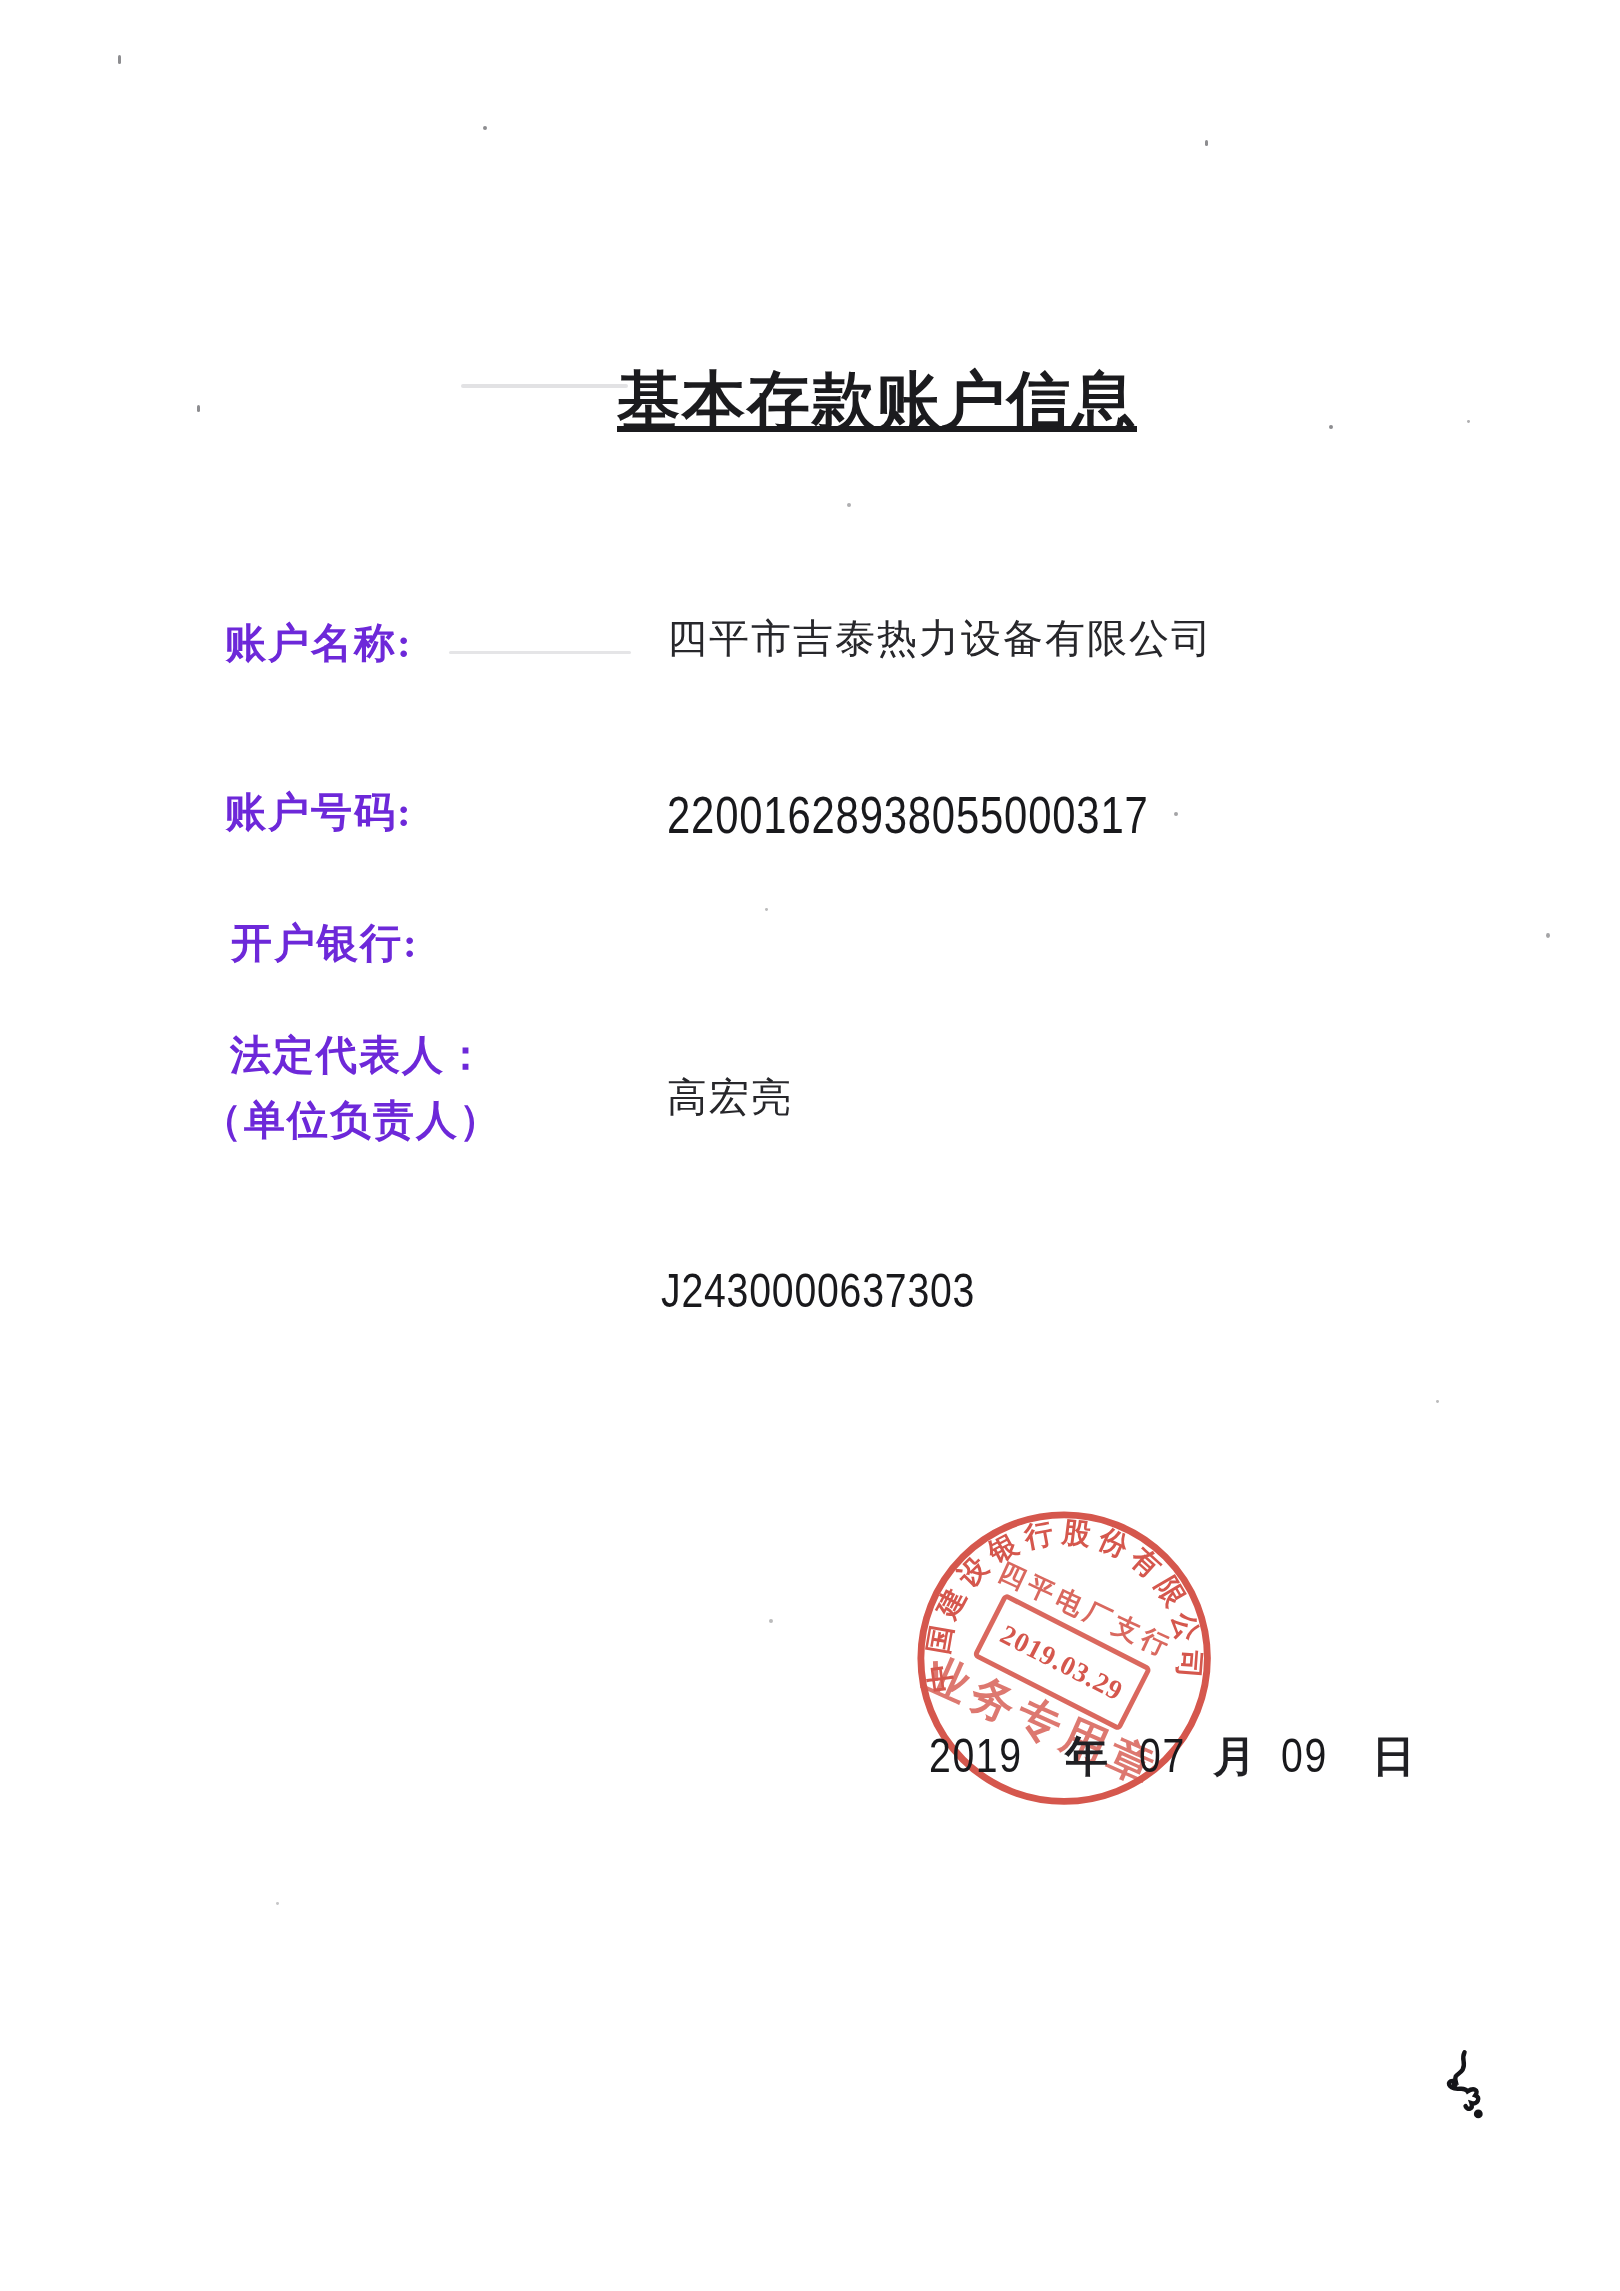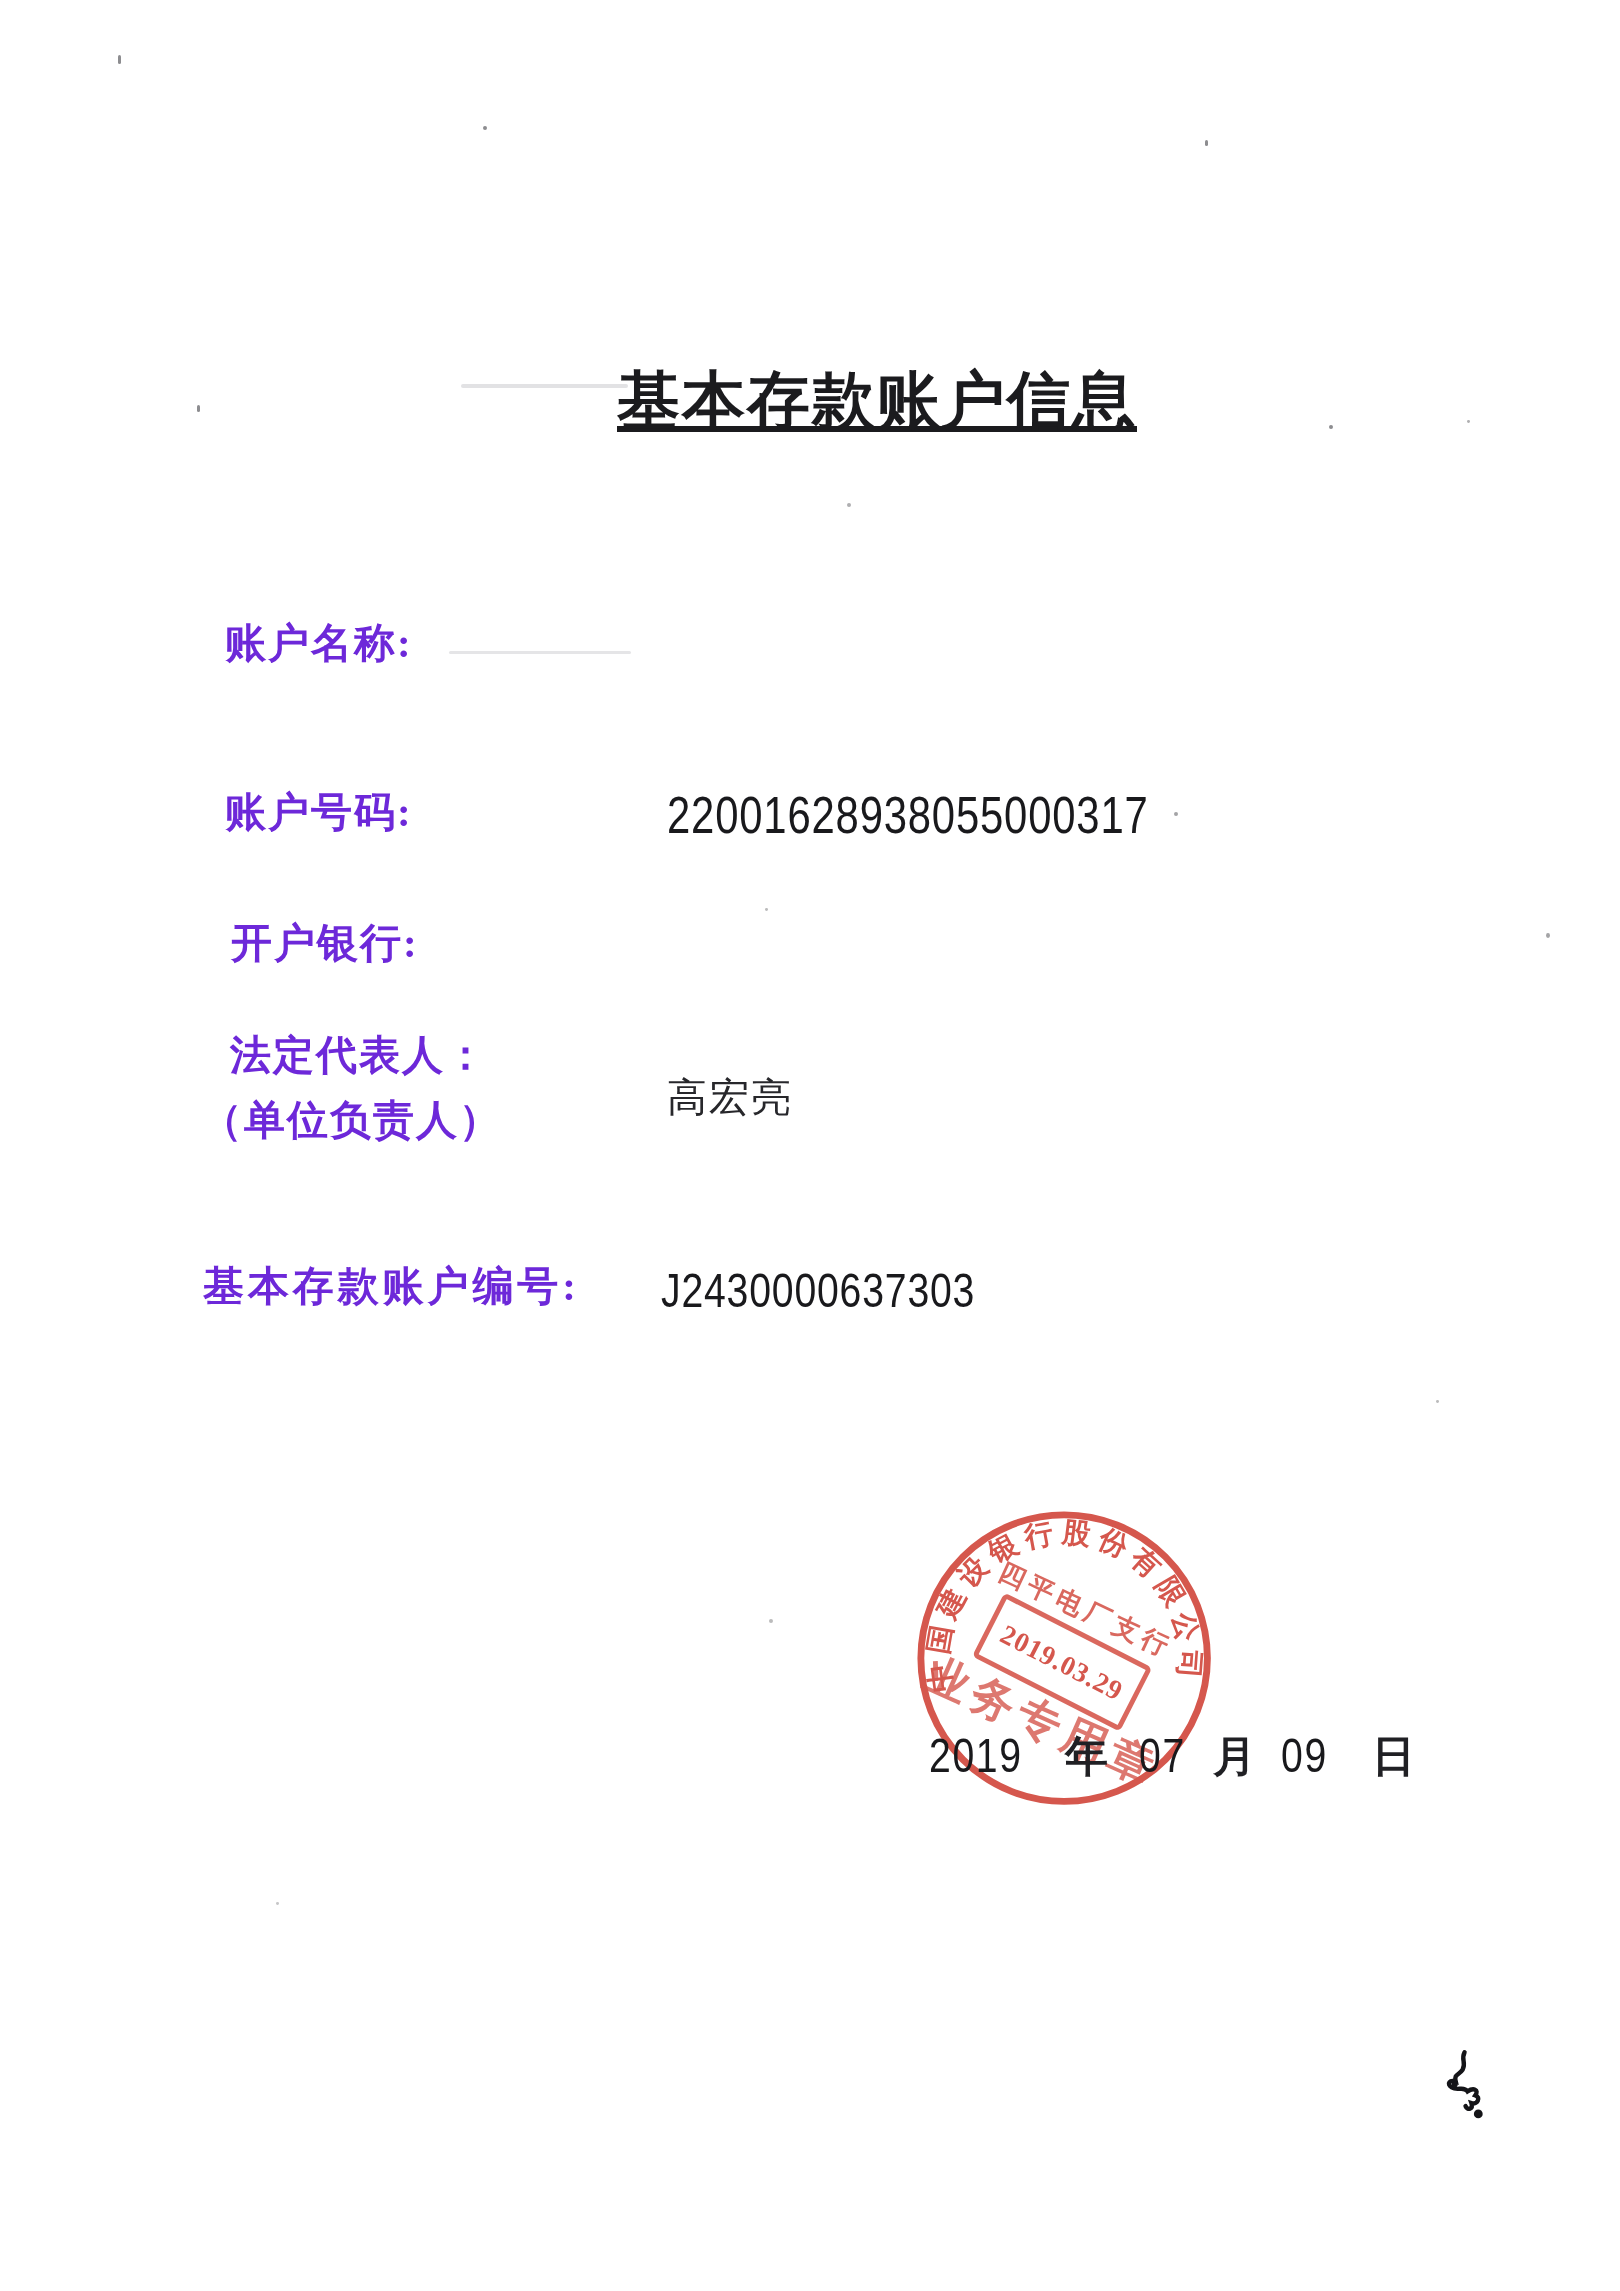--- a/index.html
+++ b/index.html
@@ -38,31 +38,31 @@
   svg text{font-family:"Liberation Serif","DejaVu Serif",serif;}
 </style>
 </head>
 <body>
 
 <div class="page">
 
   <div class="abs title" style="left:617px;top:370px;text-decoration:underline;">基本存款账户信息</div>
 
   <div class="abs lbl" style="left:225px;top:623px;">账户名称:</div>
+  <div class="abs val" style="left:667px;top:619px;">四平市吉泰热力设备有限公司</div>
 
   <div class="abs lbl" style="left:225px;top:792px;">账户号码:</div>
   <div class="abs num" style="left:667px;top:790px;">22001628938055000317</div>
 
   <div class="abs lbl" style="left:218px;top:923px;margin-left:13px;">开户银行:</div>
 
   <div class="abs lbl" style="left:230px;top:1035px;">法定代表人：</div>
   <div class="abs lbl" style="left:201px;top:1100px;">（单位负责人）</div>
   <div class="abs val" style="left:667px;top:1078px;">高宏亮</div>
 
-  <div class="abs lbl lbl-wide" style="left:203px;top:1266px;">基本存款账户编号:</div>
   <div class="abs num num-sm" style="left:661px;top:1266px;">J2430000637303</div>
 
   <div class="stamp-wrap">
     <svg width="314" height="314" viewBox="0 0 320 320">
       <g opacity="0.85">
         <circle cx="153" cy="152" r="146" fill="none" stroke-width="7" stroke="#ce3a2e"></circle>
         <path id="ringPath" d="M 40.2 186.5 A 118 118 0 1 1 265.8 186.5" fill="none"></path>
         <text font-size="29" font-weight="600" letter-spacing="6" fill="#ce3a2e">
           <textPath href="#ringPath" startOffset="2" textLength="430" lengthAdjust="spacing">中国建设银行股份有限公司</textPath>
         </text>

